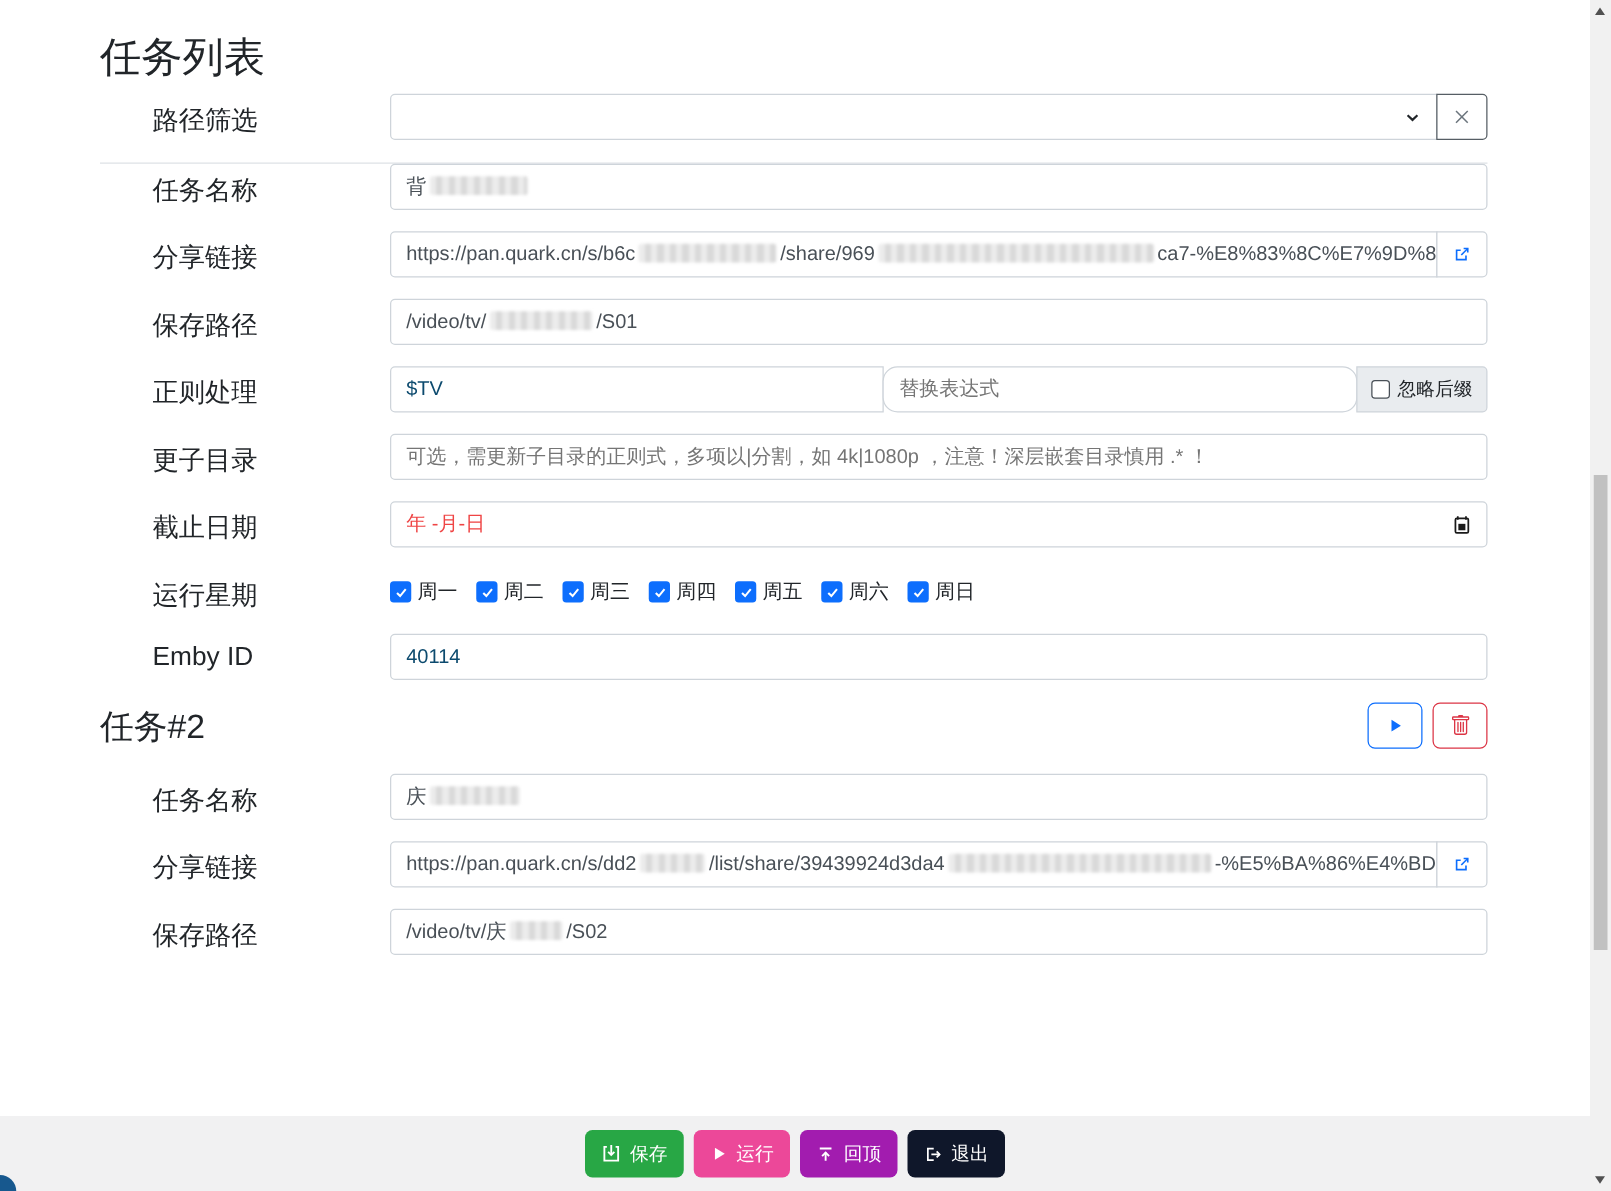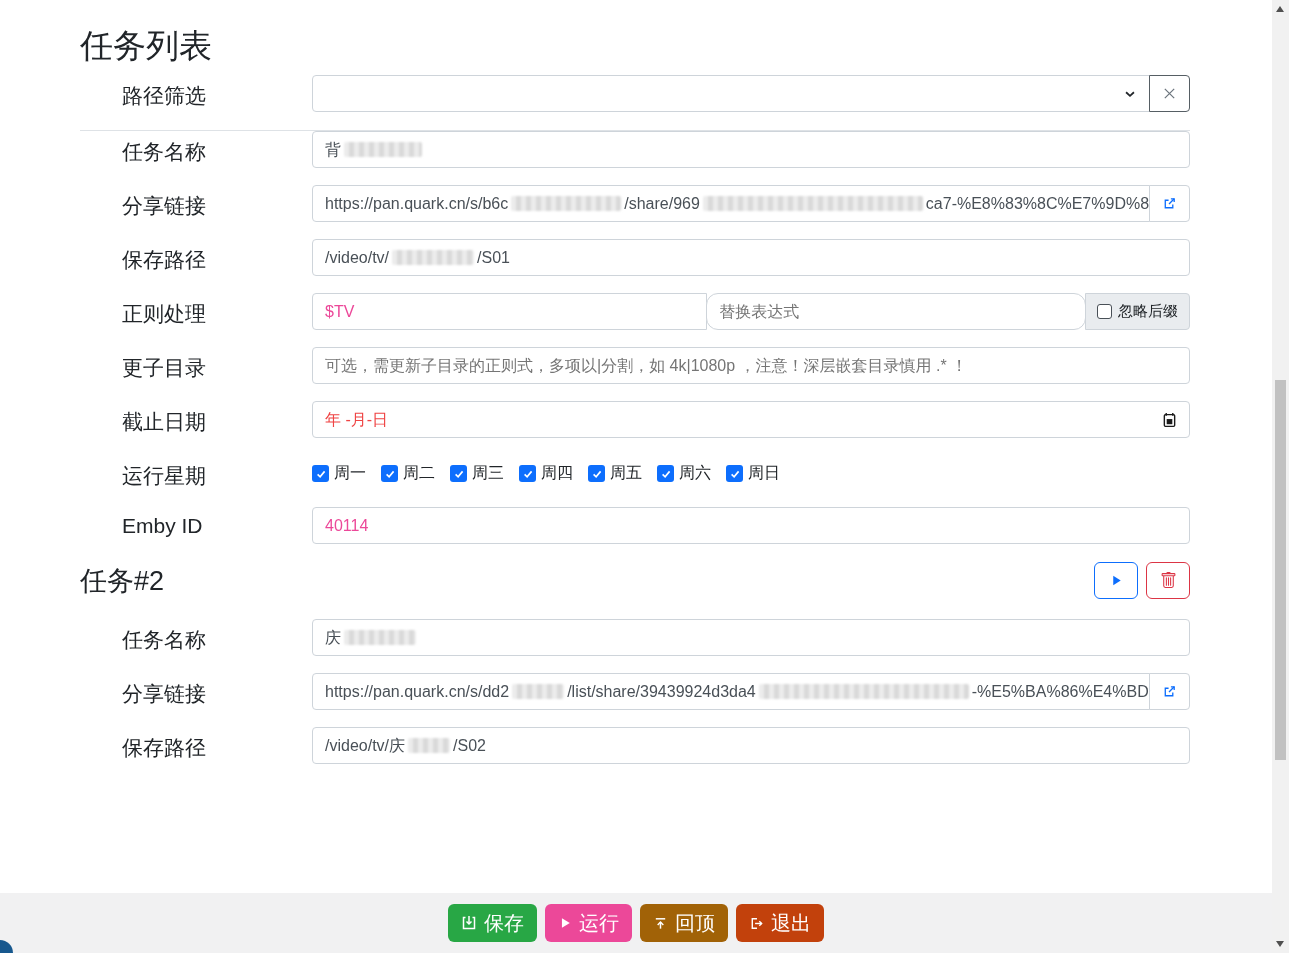--- a/index.html
+++ b/index.html
@@ -9,21 +9,21 @@
   }
   .content{position:absolute;left:80px;top:0;width:1110px;}
   .page-title{font-size:33px;font-weight:500;margin:24px 0 6px 0;color:#212529;}
   
   .row{display:flex;align-items:flex-start;margin-bottom:17px;}
   .row-label{width:190px;font-size:21px;color:#212529;padding-top:7px;flex:none;margin-left:42px;}
   .row-control{flex:1;min-width:0;}
   .igroup{display:flex;width:100%;}
   .tinput,.finput,.selectbox{
     height:37px;border:1px solid #ced4da;border-radius:4px;background:#fff;
-    font-size:16px;color:#ec4899;padding:0 12px;box-sizing:border-box;width:100%;
+    font-size:16px;color:#0c4a6e;padding:0 12px;box-sizing:border-box;width:100%;
     font-family:"Liberation Sans","DejaVu Sans",sans-serif;outline:none;
   }
   .finput{line-height:35px;white-space:nowrap;overflow:hidden;color:#495057;}
   .igroup > .grow{flex:1 1 auto;min-width:0;border-top-right-radius:0;border-bottom-right-radius:0;}
   .gbtn{
     flex:none;width:41px;height:37px;margin-left:-1px;background:#fff;cursor:pointer;
     border:1px solid #565e64;border-radius:0 4px 4px 0;display:flex;align-items:center;justify-content:center;box-sizing:border-box;
   }
   .gbtn.link{border-color:#ced4da;}
   .selectbox{display:flex;align-items:center;justify-content:flex-end;}
@@ -52,26 +52,26 @@
   .weekdays{display:flex;gap:15px;padding-top:8px;flex-wrap:nowrap;}
   .wd{display:flex;align-items:center;gap:5px;font-size:16px;cursor:pointer;}
   .cb-checked{width:17px;height:17px;background:#0d6efd;border-radius:3px;display:flex;align-items:center;justify-content:center;flex:none;}
   
   .footer{
     position:fixed;left:0;bottom:0;width:1272px;height:60px;background:#f1f1f2;z-index:5;
     display:flex;align-items:center;justify-content:center;gap:8px;
   }
   .fbtn{
     display:flex;align-items:center;gap:7px;border:none;border-radius:6px;cursor:pointer;
-    color:#fff;font-size:20px;padding:0 13px;height:38px;font-family:inherit;
+    color:#fff;font-size:15px;padding:0 13px;height:38px;font-family:inherit;
   }
   .fbtn.save{background:#28a745;}
   .fbtn.run{background:#ec4899;}
-  .fbtn.top{background:#a16207;}
-  .fbtn.exit{background:#c2410c;}
+  .fbtn.top{background:#a21caf;}
+  .fbtn.exit{background:#0f172a;}
   .corner{position:fixed;left:0;bottom:0;width:13px;height:13px;background:#17588e;border-top-right-radius:13px;z-index:6;}
   
   .sbar{position:fixed;right:0;top:0;width:17px;height:953px;background:#f1f1f1;z-index:7;}
   .sthumb{position:absolute;left:3px;top:380px;width:11px;height:380px;background:#c1c1c1;cursor:pointer;}
   .sarrow{position:absolute;left:4px;width:0;height:0;border-left:4.5px solid transparent;border-right:4.5px solid transparent;cursor:pointer;}
   .sarrow.up{top:6px;border-bottom:6px solid #505050;}
   .sarrow.down{bottom:6px;border-top:6px solid #505050;}
   svg{display:block;}
 </style>
 </head>

